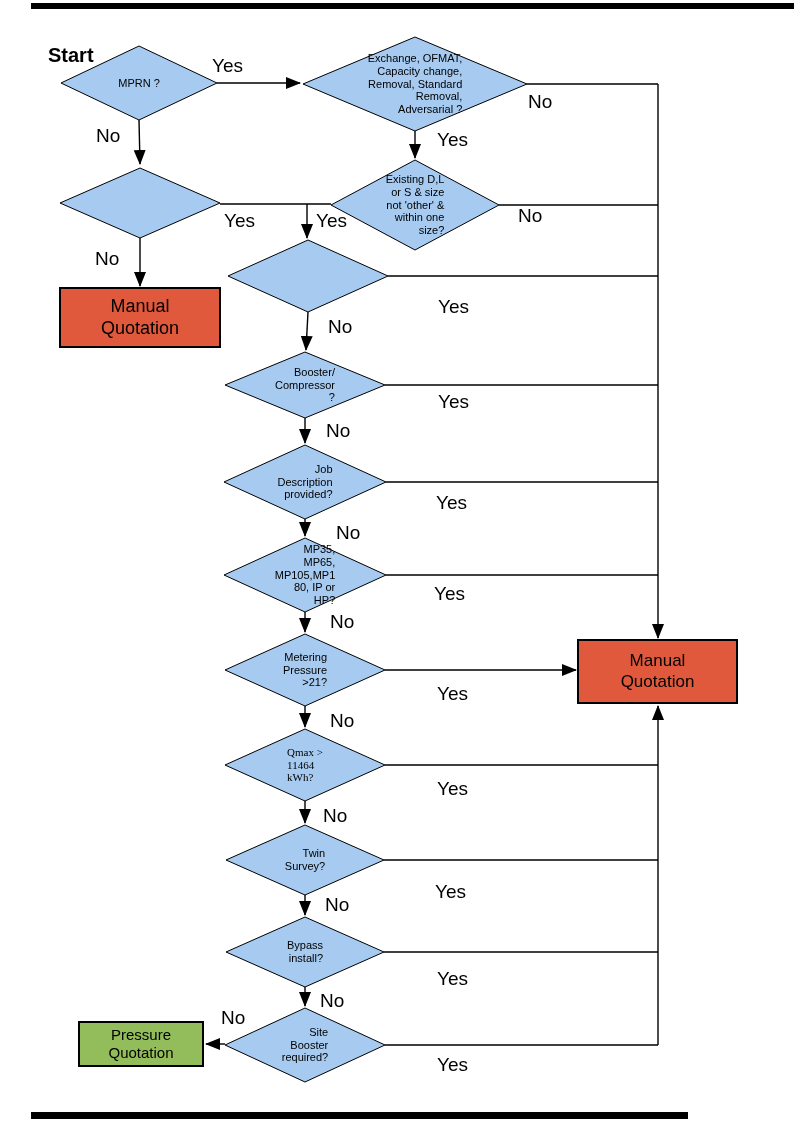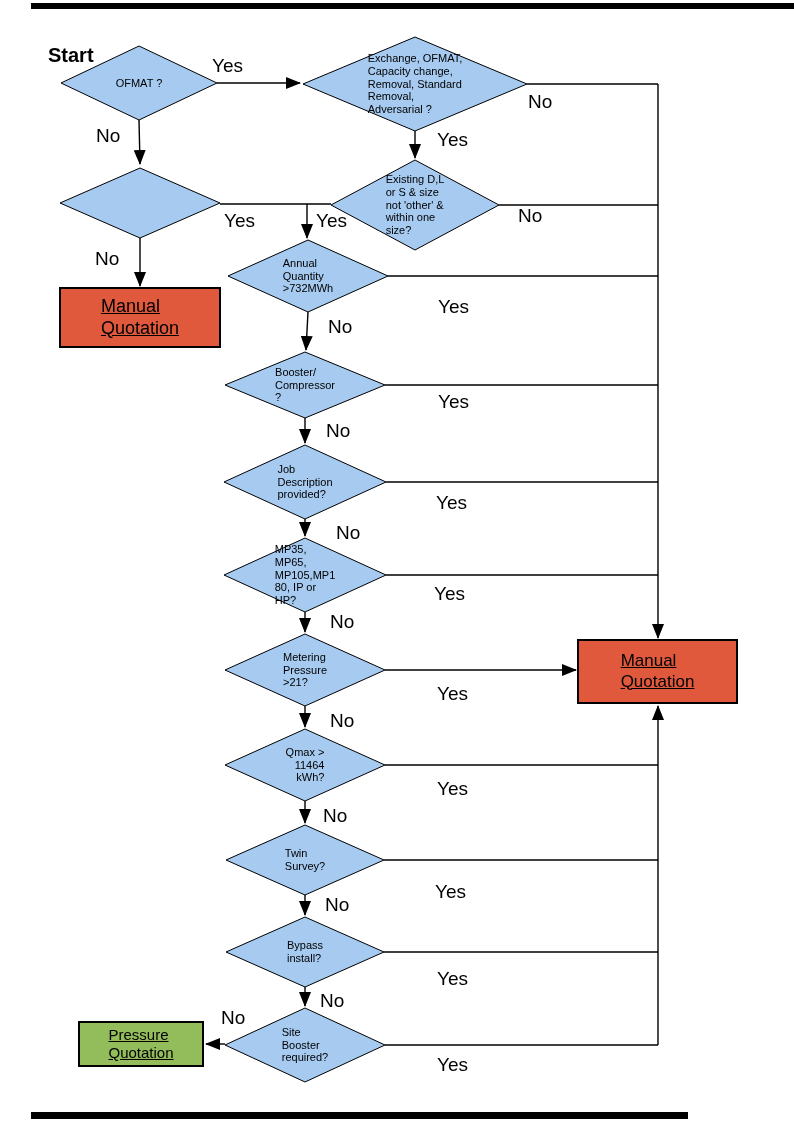--- a/index.html
+++ b/index.html
@@ -1,25 +1,25 @@
 <!DOCTYPE html>
 <html><head>
 <meta charset="utf-8">
 <style>
   html,body{margin:0;padding:0;background:#ffffff;}
   body{width:794px;height:1123px;position:relative;overflow:hidden;
        font-family:"Liberation Sans",sans-serif;color:#000;}
   .stage{position:absolute;left:0;top:0;width:794px;height:1123px;}
   svg.wires{position:absolute;left:0;top:0;}
   .node-text{position:absolute;display:flex;align-items:center;justify-content:center;
-             text-align:left;white-space:pre-line;font-size:11px;line-height:1.18;
+             text-align:right;white-space:pre-line;font-size:11px;line-height:1.18;
              pointer-events:none;}
-  .node-text.align-left{text-align:right;}
+  .node-text.align-left{text-align:left;font-family:Liberation Serif, serif;}
   .box-text{position:absolute;display:flex;align-items:center;justify-content:center;
-            text-align:left;white-space:pre-line;line-height:1.22;pointer-events:none;text-decoration:underline;}
+            text-align:center;white-space:pre-line;line-height:1.22;pointer-events:none;}
   .box-text.manual-left{font-size:18px;}
   .box-text.manual-right{font-size:17px;}
   .box-text.automatic{font-size:15px;}
   .edge-label{position:absolute;font-size:19px;line-height:1;white-space:nowrap;}
   .start-label{position:absolute;font-size:20px;font-weight:bold;}
   .rule{position:absolute;background:#000;}
 </style>
 </head>
 <body>
 
@@ -109,34 +109,31 @@
       <rect x="578" y="640" width="159" height="63" fill="#E0593C"></rect>
       <rect x="79" y="1022" width="124" height="44" fill="#93BC5B"></rect>
     </g>
   </svg>
 
   <div class="rule" style="left:31px;top:3px;width:763px;height:6px;"></div>
   <div class="rule" style="left:31px;top:1112px;width:657px;height:7px;"></div>
 
   <div class="start-label" style="left:48px;top:44px;">Start</div>
 
-  <div class="node-text" style="left:61px;top:46px;width:156px;height:74px;">OFMAT ?</div>
+  <div class="node-text" style="left:61px;top:46px;width:156px;height:74px;">MPRN ?</div>
   <div class="node-text" style="left:303px;top:37px;width:224px;height:94px;">Exchange, OFMAT,
 Capacity change,
 Removal, Standard
 Removal,
 Adversarial ?</div>
   <div class="node-text" style="left:331px;top:160px;width:168px;height:90px;">Existing D,L
 or S &amp; size
 not 'other' &amp;
 within one
 size?</div>
-  <div class="node-text" style="left:228px;top:240px;width:160px;height:72px;">Annual
-Quantity
-&gt;732MWh</div>
   <div class="node-text" style="left:225px;top:352px;width:160px;height:66px;">Booster/
 Compressor
 ?</div>
   <div class="node-text" style="left:224px;top:445px;width:162px;height:74px;">Job
 Description
 provided?</div>
   <div class="node-text" style="left:224px;top:538px;width:162px;height:74px;">MP35,
 MP65,
 MP105,MP1
 80, IP or

